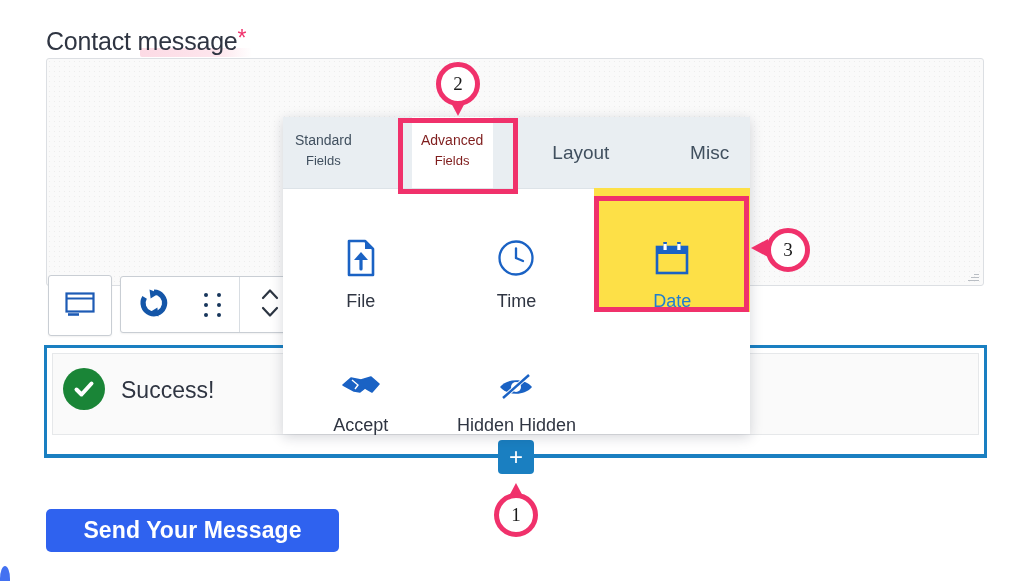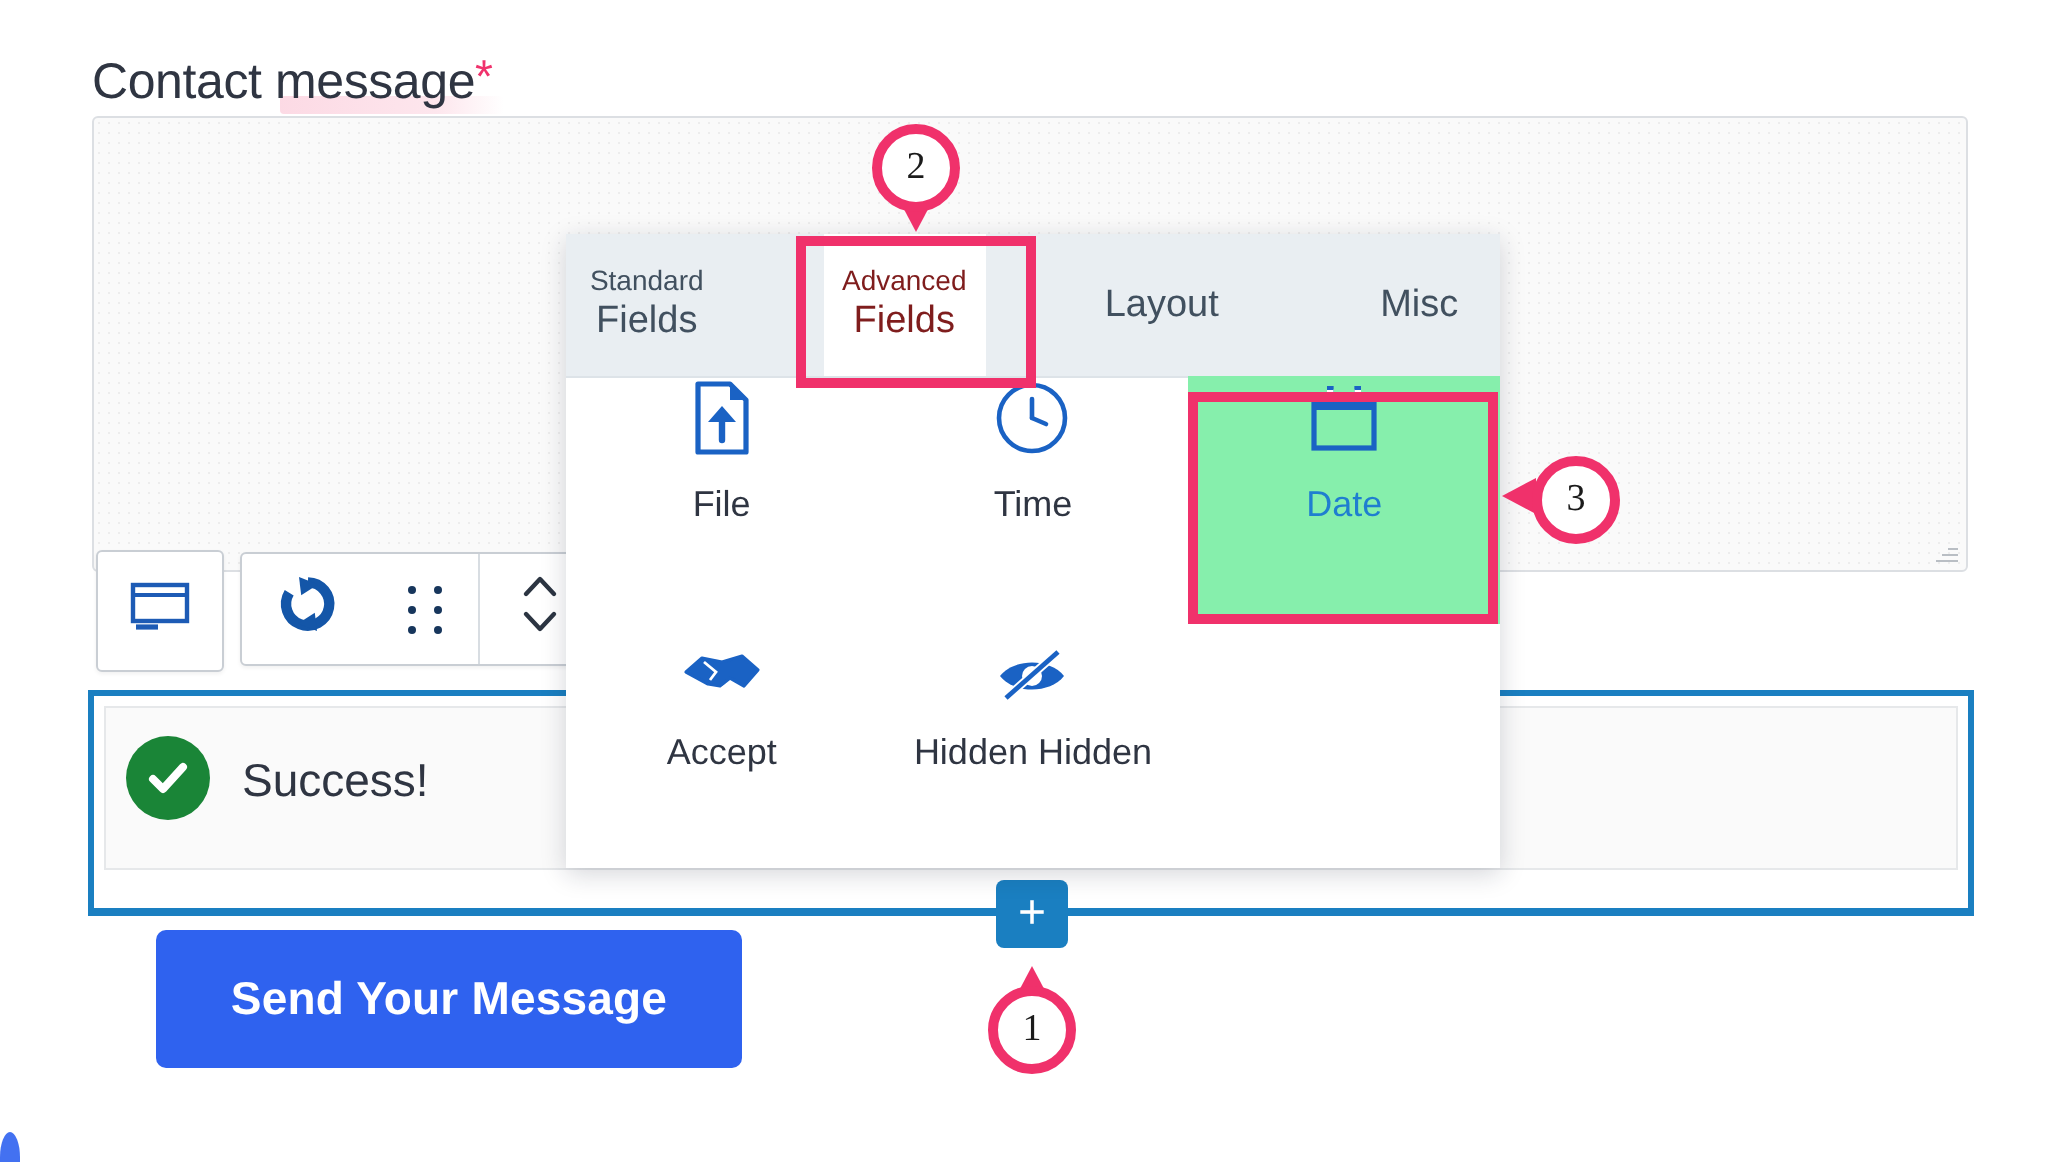--- a/index.html
+++ b/index.html
@@ -98,26 +98,25 @@
   }
   #add-field-button{
     position:absolute;left:498px;top:440px;width:36px;height:34px;
     background:#1a7fc1;border-radius:4px;color:#fff;
     display:flex;align-items:center;justify-content:center;
     font-size:24px;line-height:1;font-weight:300;
   }
 
   
   #submit-button{
-    position:absolute;left:46px;top:465px;width:293px;height:69px;
+    position:absolute;left:46px;top:509px;width:293px;height:43px;
     background:#2f62ef;border:none;border-radius:5px;color:#fff;
     font-family:"Liberation Sans",sans-serif;
     font-size:23px;font-weight:bold;letter-spacing:0.1px;
     cursor:pointer;
-    margin-left:32px;
   }
 
   
   #page-corner-artifact{
     position:absolute;left:0px;top:566px;width:10px;height:18px;
     background:#2f62ef;border-radius:50% 50% 0 0 / 70% 70% 0 0;opacity:.9;
   }
 
   
   #field-picker{
@@ -129,36 +128,36 @@
   #picker-tabs{
     display:flex;height:71px;background:#e9eef2;
     border-bottom:1px solid #dde3e8;
     gap:48px;
   }
   .ptab{
     flex:1 1 0;display:flex;flex-direction:column;align-items:center;justify-content:center;
     color:#41505f;box-sizing:border-box;
   }
   .ptab .l1{font-size:14px;line-height:17px;}
-  .ptab .l2{font-size:19px;line-height:24px;}
+  .ptab .l2{font-size:13px;line-height:24px;}
   .ptab .single{font-size:19px;line-height:24px;}
   .ptab.active{background:#ffffff;color:#7f1d1d;}
 
   #picker-grid{
     position:absolute;left:0;top:71px;width:100%;
     display:grid;grid-template-columns:repeat(3,1fr);
     grid-auto-rows:124px;
   }
   .pitem{
-    display:flex;flex-direction:column;align-items:center;justify-content:flex-start;
+    display:flex;flex-direction:column;align-items:center;justify-content:flex-end;
     gap:14px;box-sizing:border-box;
   }
   .pitem .picon{height:40px;display:flex;align-items:flex-end;}
   .pitem .plabel{font-size:18px;color:#2f3542;}
-  .pitem.selected{background:#86efac;}
+  .pitem.selected{background:#fde047;}
   .pitem.selected .plabel{color:#1f7ed0;}
 
   
   .anno-box{
     position:absolute;border:5px solid #f0316b;box-sizing:border-box;
     pointer-events:none;
   }
   #anno-box-advanced{left:398px;top:118px;width:120px;height:76px;background:transparent;}
   #anno-box-date{left:594px;top:196px;width:155px;height:116px;}
 

